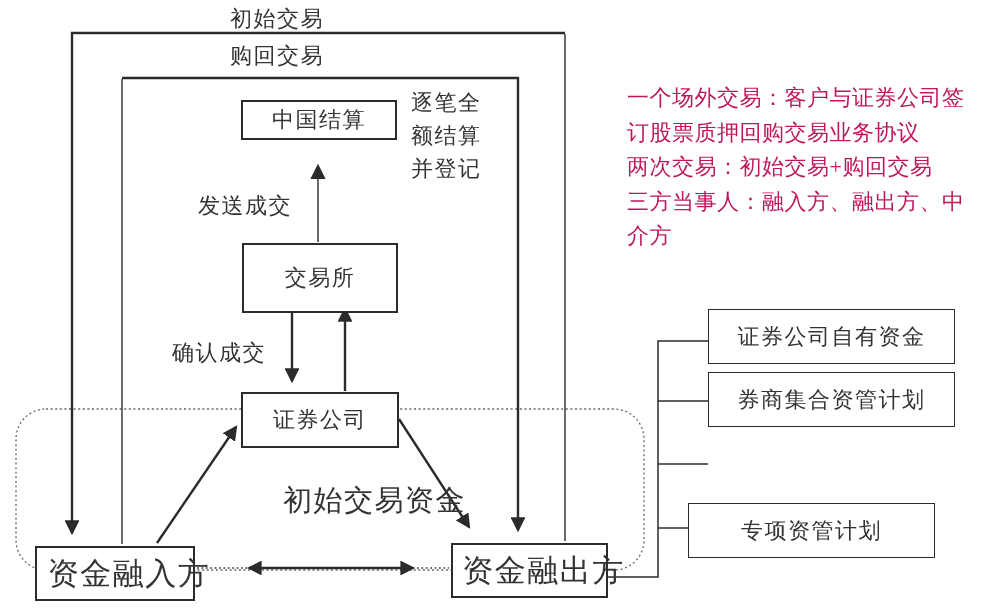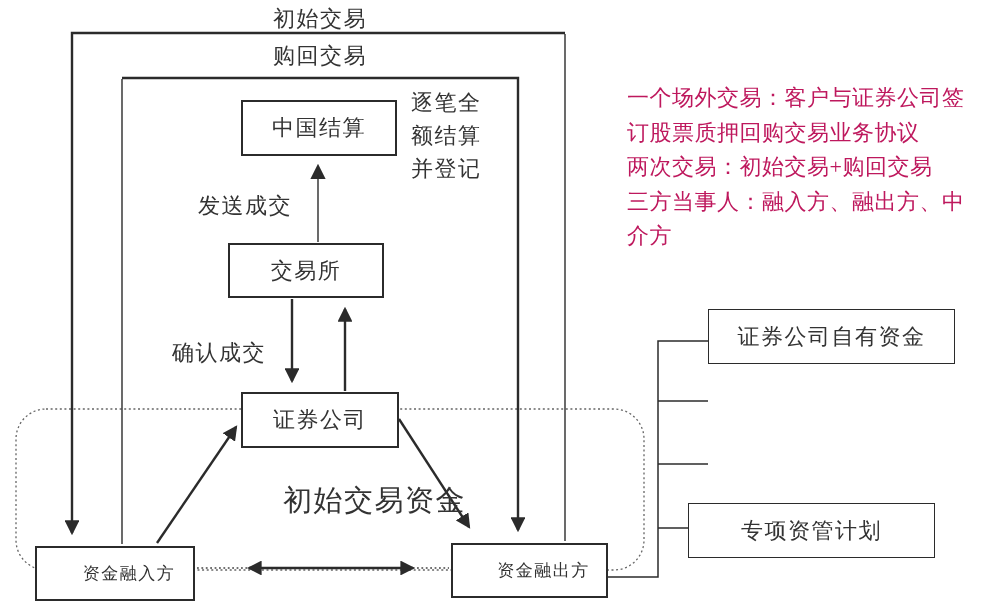--- a/index.html
+++ b/index.html
@@ -6,26 +6,26 @@
   .stage{
     position:relative;width:1000px;height:612px;background:#ffffff;overflow:hidden;
     font-family:"Liberation Serif","DejaVu Serif",serif;color:#333;
   }
   .stage svg.wires{position:absolute;left:0;top:0;z-index:1;}
   .box{
     position:absolute;z-index:3;box-sizing:border-box;background:#ffffff;
     border:2px solid #2b2b2b;display:flex;align-items:center;justify-content:center;
     font-size:22px;letter-spacing:1.5px;white-space:nowrap;color:#333;
   }
-  .box.big{font-size:17px;padding-left:28px;}
+  .box.big{font-size:31px;padding-left:28px;}
   .lbl{
     position:absolute;z-index:4;font-size:22px;letter-spacing:1.5px;
     white-space:nowrap;color:#333;
   }
-  .lbl.center{text-align:center;}
+  .lbl.center{text-align:left;}
   .lbl.multiline{white-space:pre-line;line-height:33px;}
   .note{
     position:absolute;z-index:4;font-size:22px;line-height:34.5px;color:#be185d;
     white-space:pre-line;letter-spacing:0.5px;
   }
 </style>
 </head>
 <body>
 
 <div class="stage">
@@ -61,35 +61,36 @@
 
     <path d="M608 577 L658 577 L658 341 L708 341" fill="none" stroke="#2b2b2b" stroke-width="1.5"></path>
     <path d="M658 401 L708 401" fill="none" stroke="#2b2b2b" stroke-width="1.5"></path>
     <path d="M658 464 L708 464" fill="none" stroke="#2b2b2b" stroke-width="1.5"></path>
     <path d="M658 528 L708 528" fill="none" stroke="#2b2b2b" stroke-width="1.5"></path>
   </svg>
 
   <div class="lbl center" style="left:230px;top:4px;width:180px;">初始交易</div>
   <div class="lbl center" style="left:230px;top:41px;width:180px;">购回交易</div>
 
-  <div class="box" style="left:241px;top:100px;width:156px;height:56px;">中国结算</div>
-  <div class="box" style="left:228px;top:243px;width:156px;height:55px;text-align:right;">交易所</div>
+  <div class="box" style="left:241px;top:100px;width:156px;height:40px;">中国结算</div>
+  <div class="box" style="left:242px;top:243px;width:156px;height:70px;text-align:right;">交易所</div>
   <div class="box" style="left:241px;top:392px;width:158px;height:56px;">证券公司</div>
   <div class="box big" style="left:35px;top:546px;width:160px;height:55px;">资金融入方</div>
   <div class="box big" style="left:451px;top:543px;width:157px;height:55px;">资金融出方</div>
 
   <div class="lbl multiline" style="left:411px;top:86px;text-align:right;">逐笔全
 额结算
 并登记</div>
   <div class="lbl" style="left:198px;top:191px;">发送成交</div>
   <div class="lbl" style="left:172px;top:338px;">确认成交</div>
   <div class="lbl" style="left:283px;top:481px;font-size:29px;">初始交易资金</div>
 
   <div class="note" style="left:627px;top:81px;width:372px;">一个场外交易：客户与证券公司签
 订股票质押回购交易业务协议
 两次交易：初始交易+购回交易
 三方当事人：融入方、融出方、中
 介方</div>
 
   <div class="box" style="left:708px;top:309px;width:247px;height:55px;border-width:1.8px;">证券公司自有资金</div>
+  <div class="box" style="left:708px;top:372px;width:247px;height:55px;border-width:1.8px;">券商集合资管计划</div>
   <div class="box" style="left:688px;top:503px;width:247px;height:55px;border-width:1.8px;">专项资管计划</div>
 
 </div>
 
 </body></html>

